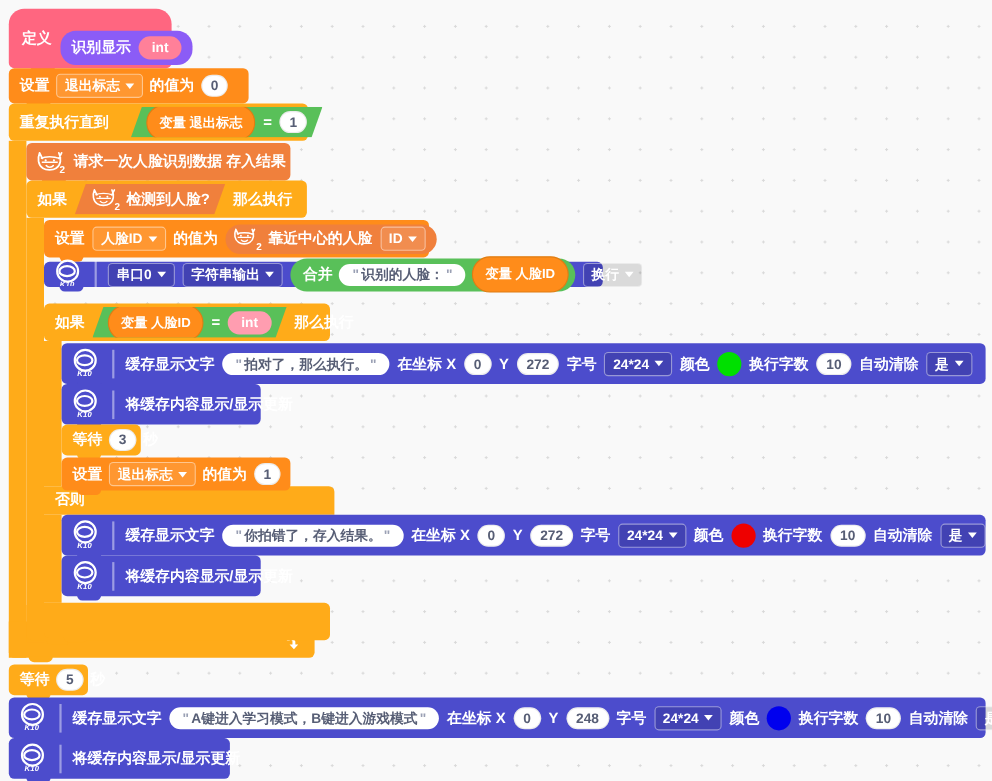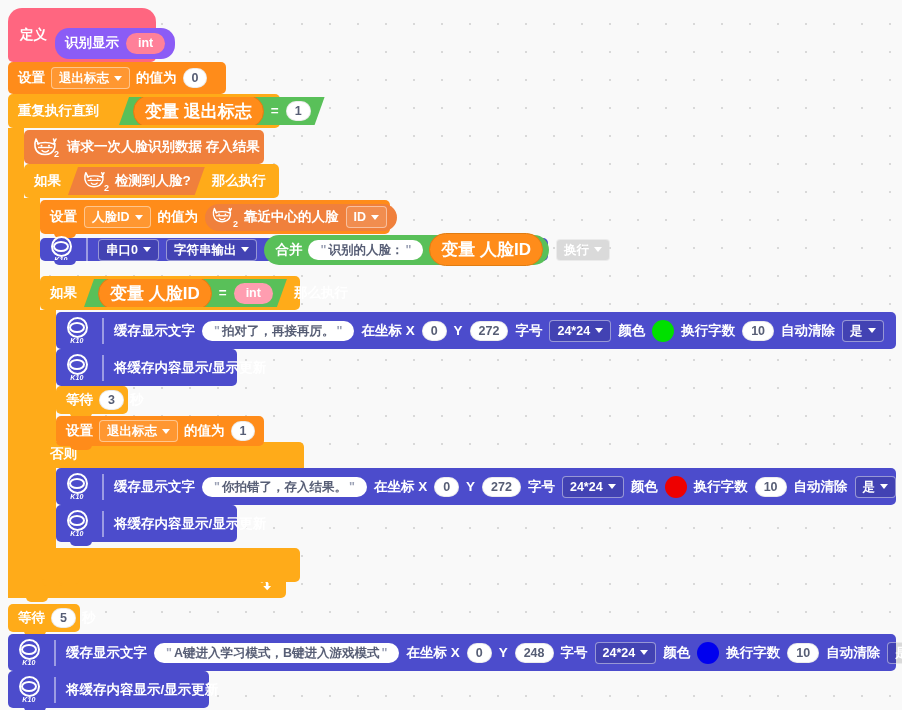--- a/index.html
+++ b/index.html
@@ -73,21 +73,21 @@
   .dropdown {
     background: rgba(0,0,0,0.12);
     border:1px solid rgba(255,255,255,.45);
     border-radius:4px; padding:2px 7px; font-size:12.5px;
     color:#fff; display:flex; align-items:center; gap:5px; line-height:16px;
   }
   .dropdown.on-orange { background:rgba(255,255,255,0.10); }
   .caret { width:0;height:0;border-left:4px solid transparent;border-right:4px solid transparent;border-top:5px solid #fff; }
   .var-oval {
     background:#ff8c1a; border:1px solid #e07d13; color:#fff;
-    border-radius:999px; padding:8px 11px; font-size:17px; font-weight:bold; line-height:15px;
+    border-radius:999px; padding:8px 11px; font-size:12px; font-weight:bold; line-height:15px;
   }
   .int-oval {
     background:#ff9db0; color:#fff; border-radius:999px;
     padding:3px 12px; font-size:12.5px; font-weight:bold; line-height:15px;
   }
   .int-oval-red { background:#ff8099; }
   .swatch { width:22px;height:22px;border-radius:999px;display:inline-block; }
 
   
   .hex {
@@ -320,21 +320,21 @@
 
   <div class="blk c-k10" style="left:56px; top:312px; width:840px; height:37px;">
     <div class="row" style="gap:7px; padding-left:6px;">
       <span class="k10ico">
         <span class="ring"></span>
         <span class="tag">K10</span>
       </span>
       <span class="sep"></span>
       <span class="lbl">缓存显示文字</span>
       <span class="oval-txt">
-        <span class="q">"</span><span>拍对了，再接再厉。</span><span class="q">"</span>
+        <span class="q">"</span><span>拍对了，那么执行。</span><span class="q">"</span>
       </span>
       <span class="lbl">在坐标 X</span>
       <span class="oval-num">0</span>
       <span class="lbl">Y</span>
       <span class="oval-num">272</span>
       <span class="lbl">字号</span>
       <span class="dropdown">
         <span>24*24</span>
         <i class="caret"></i>
       </span>

